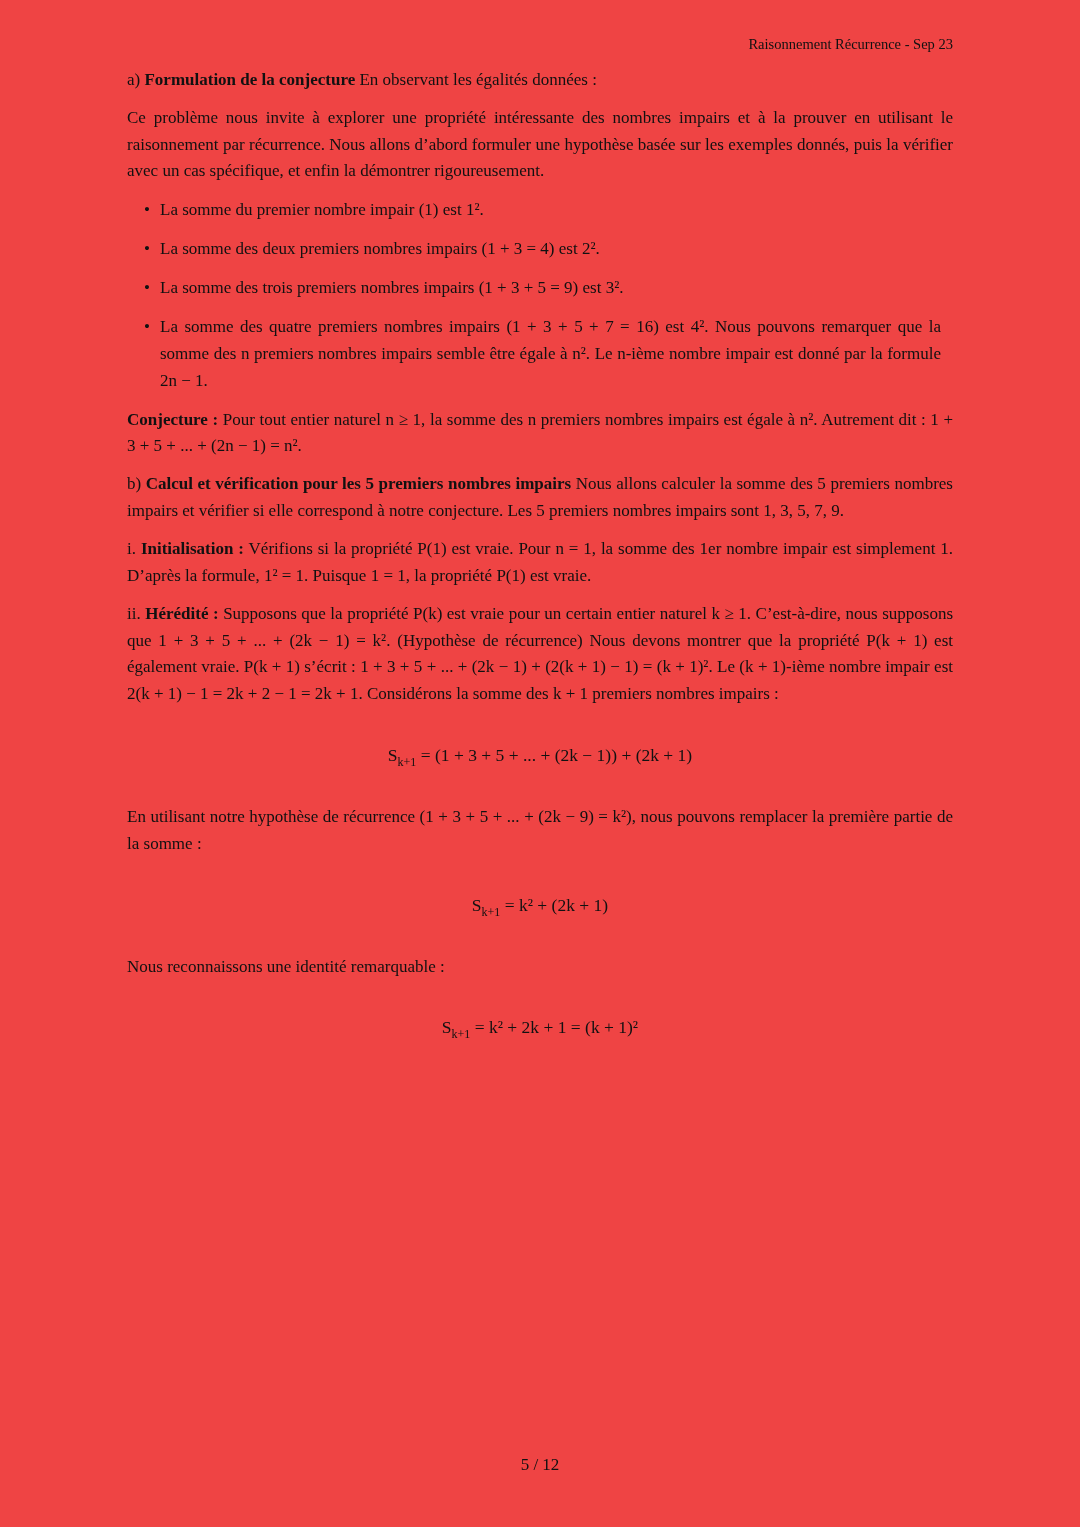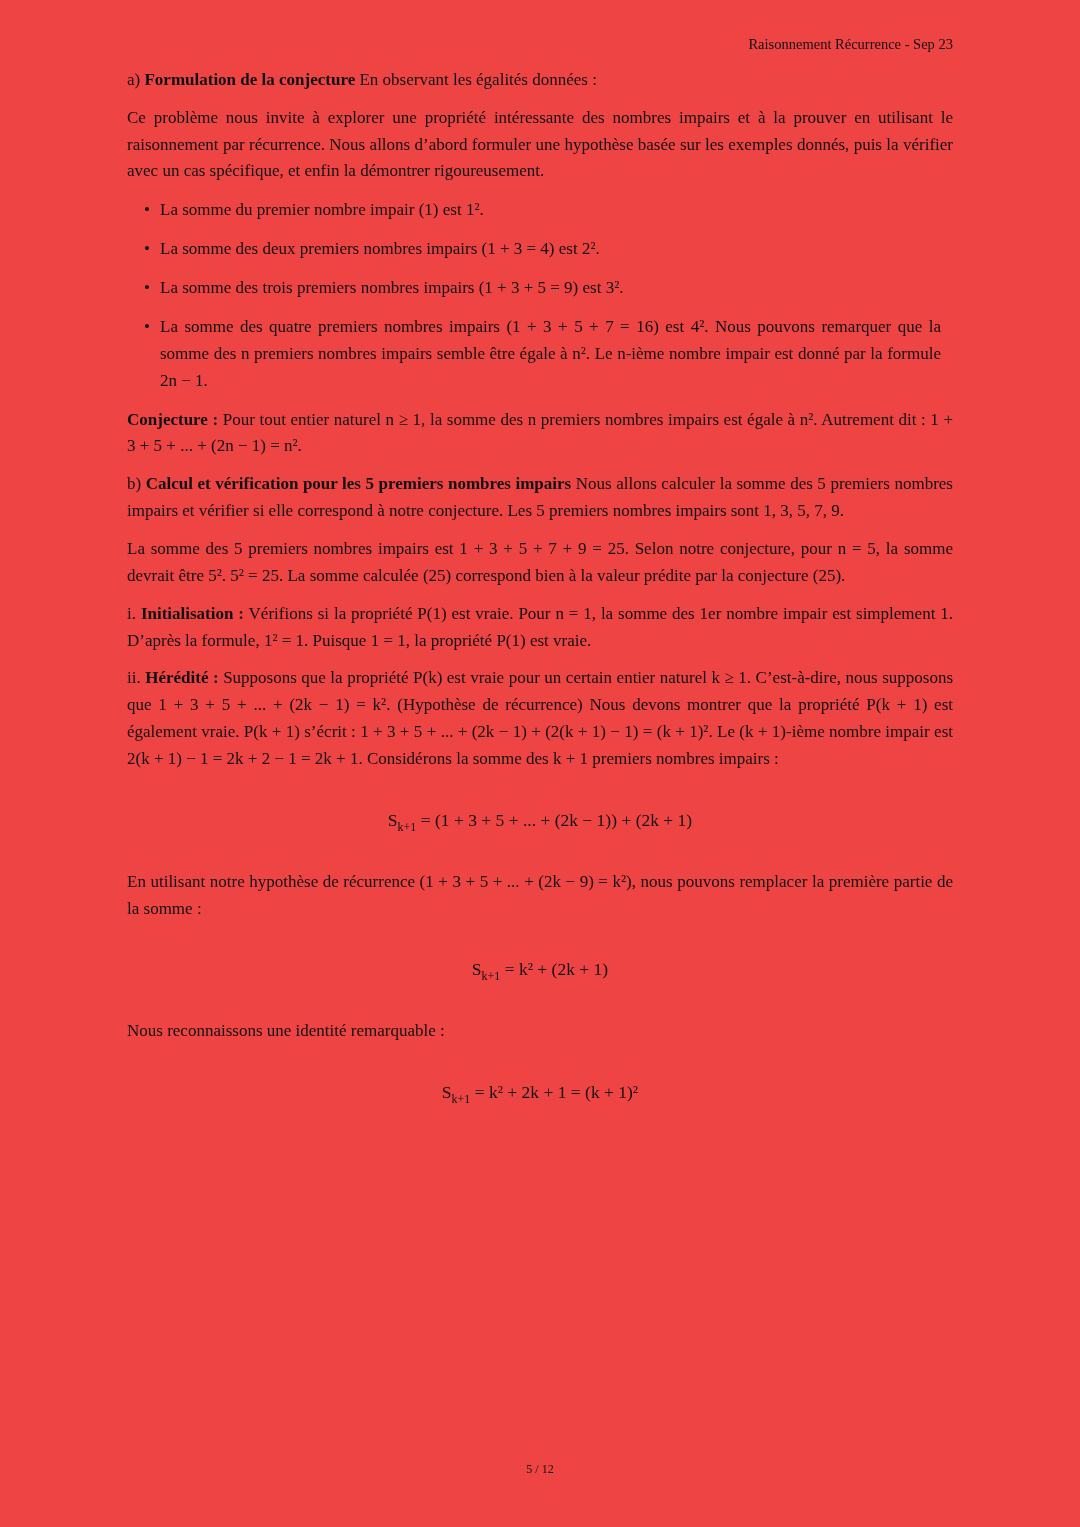--- a/index.html
+++ b/index.html
@@ -69,21 +69,21 @@
   .math sub {
     font-size: 12px;
     line-height: 0;
   }
   .page-footer {
     position: absolute;
     left: 0;
     right: 0;
     bottom: 48px;
     text-align: center;
-    font-size: 12px;
+    font-size: 17px;
   }
 </style>
 </head>
 <body>
 
 <div class="page">
 
   <div class="page-header">
     <span>Raisonnement Récurrence - Sep 23</span>
   </div>
@@ -103,21 +103,20 @@
   </ul>
 
   <p class="para">
     <span class="bold">Conjecture :</span><span> Pour tout entier naturel n ≥ 1, la somme des n premiers nombres impairs est égale à n². Autrement dit : 1 + 3 + 5 + ... + (2n − 1) = n².</span>
   </p>
 
   <p class="para">
     <span>b) </span><span class="bold">Calcul et vérification pour les 5 premiers nombres impairs</span><span> Nous allons calculer la somme des 5 premiers nombres impairs et vérifier si elle correspond à notre conjecture. Les 5 premiers nombres impairs sont 1, 3, 5, 7, 9.</span>
   </p>
 
-  <p class="para">La somme des 5 premiers nombres impairs est 1 + 3 + 5 + 7 + 9 = 25. Selon notre conjecture, pour n = 5, la somme devrait être 5². 5² = 25. La somme calculée (25) correspond bien à la valeur prédite par la conjecture (25).</p>
 
 
   <p class="para indent-block">
     <span>i. </span><span class="bold">Initialisation :</span><span> Vérifions si la propriété P(1) est vraie. Pour n = 1, la somme des 1er nombre impair est simplement 1. D’après la formule, 1² = 1. Puisque 1 = 1, la propriété P(1) est vraie.</span>
   </p>
 
   <p class="para indent-block">
     <span>ii. </span><span class="bold">Hérédité :</span><span> Supposons que la propriété P(k) est vraie pour un certain entier naturel k ≥ 1. C’est-à-dire, nous supposons que 1 + 3 + 5 + ... + (2k − 1) = k². (Hypothèse de récurrence) Nous devons montrer que la propriété P(k + 1) est également vraie. P(k + 1) s’écrit : 1 + 3 + 5 + ... + (2k − 1) + (2(k + 1) − 1) = (k + 1)². Le (k + 1)-ième nombre impair est 2(k + 1) − 1 = 2k + 2 − 1 = 2k + 1. Considérons la somme des k + 1 premiers nombres impairs :</span>
   </p>
 

